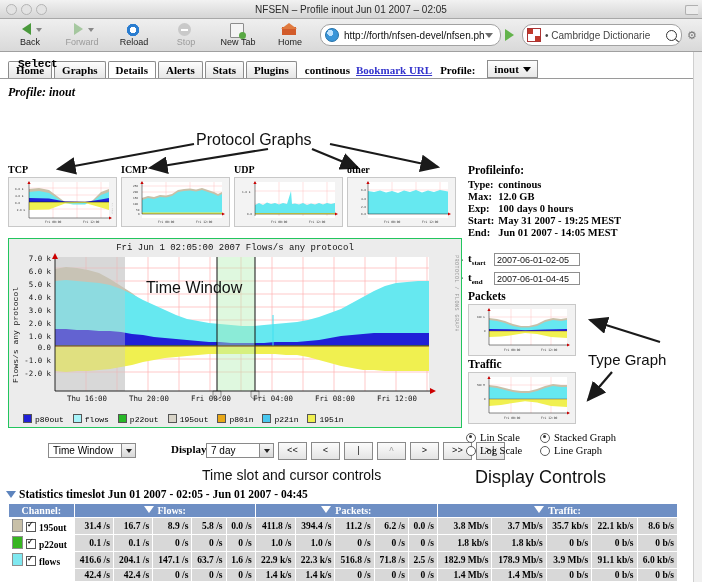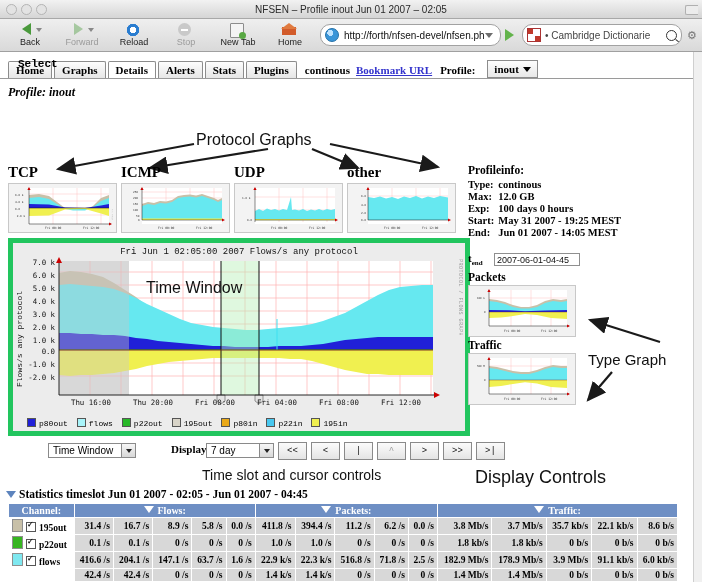--- a/index.html
+++ b/index.html
@@ -97,33 +97,33 @@
   .anno{position:absolute;font-family:"Liberation Sans",sans-serif;color:#111;white-space:nowrap;}
   .anno-protocol{left:196px;top:79px;font-size:16px;}
   .anno-tw{left:146px;top:227px;font-size:16px;}
   .anno-type{left:588px;top:299px;font-size:15px;}
   .anno-slot{left:202px;top:415px;font-size:14px;}
   .anno-disp{left:475px;top:415px;font-size:18px;}
   svg.arrows{position:absolute;left:0;top:0;width:694px;height:531px;pointer-events:none;}
 
   
   .minis{position:absolute;left:8px;top:112px;width:452px;}
-  .mini-title{font-family:"Liberation Serif",serif;font-weight:bold;font-size:15px;margin-bottom:2px;}
+  .mini-title{font-family:"Liberation Serif",serif;font-weight:bold;font-size:10px;margin-bottom:2px;}
   .mini-wrap{display:flex;gap:6px;}
   .mini-col{width:107px;}
   .mini-box{width:107px;height:48px;background:#eeeeee;border:1px solid #c8c8c8;position:relative;overflow:hidden;}
 
   
   .pinfo{position:absolute;left:468px;top:112px;width:210px;}
   .pinfo h4{font-family:"Liberation Serif",serif;font-weight:bold;font-size:11.5px;margin:0 0 3px 0;}
   .pinfo table{border-collapse:collapse;font-family:"Liberation Serif",serif;font-weight:bold;font-size:10.5px;}
   .pinfo td{padding:0 4px 1px 0;white-space:nowrap;vertical-align:top;}
 
   
-  .mainbox{position:absolute;left:8px;top:186px;width:452px;height:188px;background:#ececec;border:5px solid #22c55e;overflow:hidden;}
+  .mainbox{position:absolute;left:8px;top:186px;width:452px;height:188px;background:#ececec;border:1px solid #22c55e;overflow:hidden;}
   .graph-title{position:absolute;left:0;right:0;top:4px;text-align:center;font-family:"Liberation Mono","DejaVu Sans Mono",monospace;font-size:9px;color:#111;}
   .vert-right{position:absolute;right:2px;top:16px;font-size:5px;color:#9a9a9a;writing-mode:vertical-rl;font-family:"Liberation Mono",monospace;letter-spacing:.5px;}
   .ylabel{position:absolute;left:2px;top:48px;font-family:"Liberation Mono",monospace;font-size:8px;color:#111;writing-mode:vertical-rl;transform:rotate(180deg);}
   .legend{position:absolute;left:14px;bottom:3px;display:flex;gap:9px;align-items:center;font-family:"Liberation Mono","DejaVu Sans Mono",monospace;font-size:8px;}
   .legend span.sw{width:7px;height:7px;display:inline-block;border:1px solid #555;margin-right:3px;vertical-align:-1px;}
   .legend .li{white-space:nowrap;}
 
   
   .tctl{position:absolute;left:468px;top:200px;}
   .tctl .row{display:flex;align-items:center;margin-bottom:4px;}
@@ -560,20 +560,24 @@
           <span class="li"><span class="sw" style="background:#e8a818"></span><span>p80in</span></span>
           <span class="li"><span class="sw" style="background:#48c8f0"></span><span>p22in</span></span>
           <span class="li"><span class="sw" style="background:#f0f050"></span><span>195in</span></span>
         </div>
       </div>
 
       <div class="anno anno-tw">Time Window</div>
       <div class="anno anno-type">Type Graph</div>
 
       <div class="tctl">
+        <div class="row">
+          <div class="lab">t<sub>start</sub></div>
+          <input type="text" value="2007-06-01-02-05" style="">
+        </div>
         <div class="row">
           <div class="lab">t<sub>end</sub></div>
           <input type="text" value="2007-06-01-04-45" style="">
         </div>
 
         <div class="side-title">Packets</div>
         <div class="side-box">
           <svg width="106" height="50" viewBox="0 0 106 50">
             <rect x="0" y="0" width="106" height="50" fill="#f2f2f2"></rect>
             <rect x="20" y="4" width="78" height="36" fill="#fff"></rect>
@@ -656,20 +660,42 @@
       <div class="navbtns">
         <div class="nb">&lt;&lt;</div>
         <div class="nb">&lt;</div>
         <div class="nb">|</div>
         <div class="nb dim">^</div>
         <div class="nb">&gt;</div>
         <div class="nb">&gt;&gt;</div>
         <div class="nb">&gt;|</div>
       </div>
 
+      <div class="radios">
+        <div class="rrow">
+          <label class="ritem">
+            <span class="rd on"></span>
+            <span>Lin Scale</span>
+          </label>
+          <label class="ritem">
+            <span class="rd on"></span>
+            <span>Stacked Graph</span>
+          </label>
+        </div>
+        <div class="rrow">
+          <label class="ritem">
+            <span class="rd"></span>
+            <span>Log Scale</span>
+          </label>
+          <label class="ritem">
+            <span class="rd"></span>
+            <span>Line Graph</span>
+          </label>
+        </div>
+      </div>
 
       <div class="anno anno-slot">Time slot and cursor controls</div>
       <div class="anno anno-disp">Display Controls</div>
 
       <div class="stats-head">
         <span class="tri-dn"></span>
         <span>Statistics timeslot Jun 01 2007 - 02:05 - Jun 01 2007 - 04:45</span>
       </div>
 
       <table class="stats">

